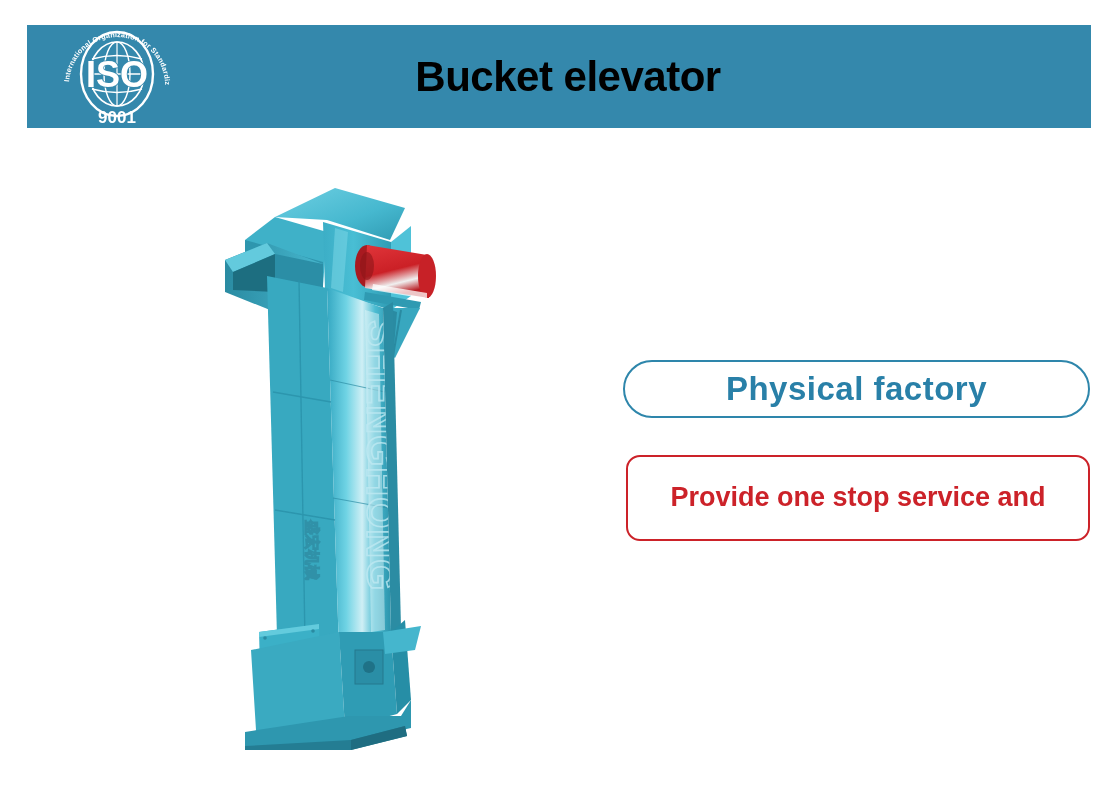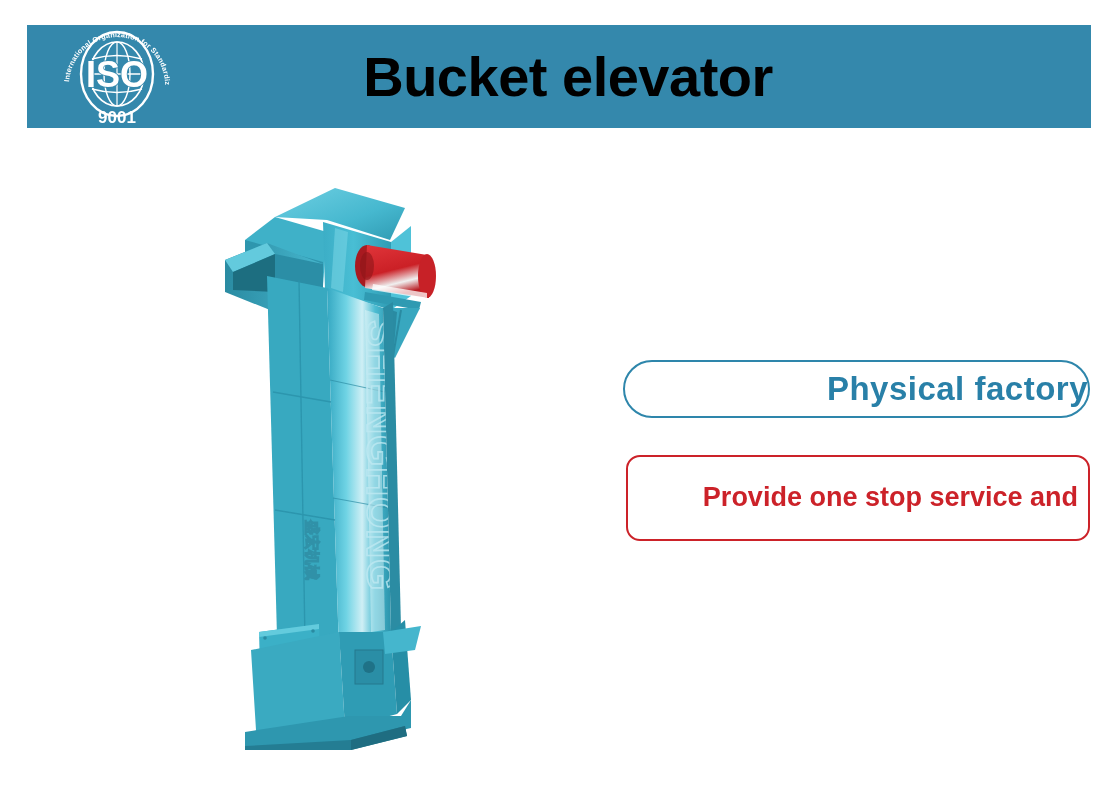--- a/index.html
+++ b/index.html
@@ -39,21 +39,21 @@
 
   
   #page-title {
     position: absolute;
     left: 0;
     top: 0;
     width: 1064px;
     height: 103px;
     line-height: 103px;
     text-align: center;
-    font-size: 56px;
+    font-size: 42px;
     font-weight: bold;
     color: #000000;
     letter-spacing: -0.5px;
     white-space: nowrap;
     padding-left: 18px;
     box-sizing: border-box;
   }
 
   
   #product-photo {
@@ -64,21 +64,21 @@
     height: 570px;
   }
   #product-photo svg { display: block; }
 
   
   .callout {
     position: absolute;
     box-sizing: border-box;
     display: flex;
     align-items: center;
-    justify-content: flex-end;
+    justify-content: center;
     text-align: center;
     background: #ffffff;
   }
 
   #physical-factory-box {
     left: 623px;
     top: 360px;
     width: 467px;
     height: 58px;
     border: 2.5px solid #2e86ab;

